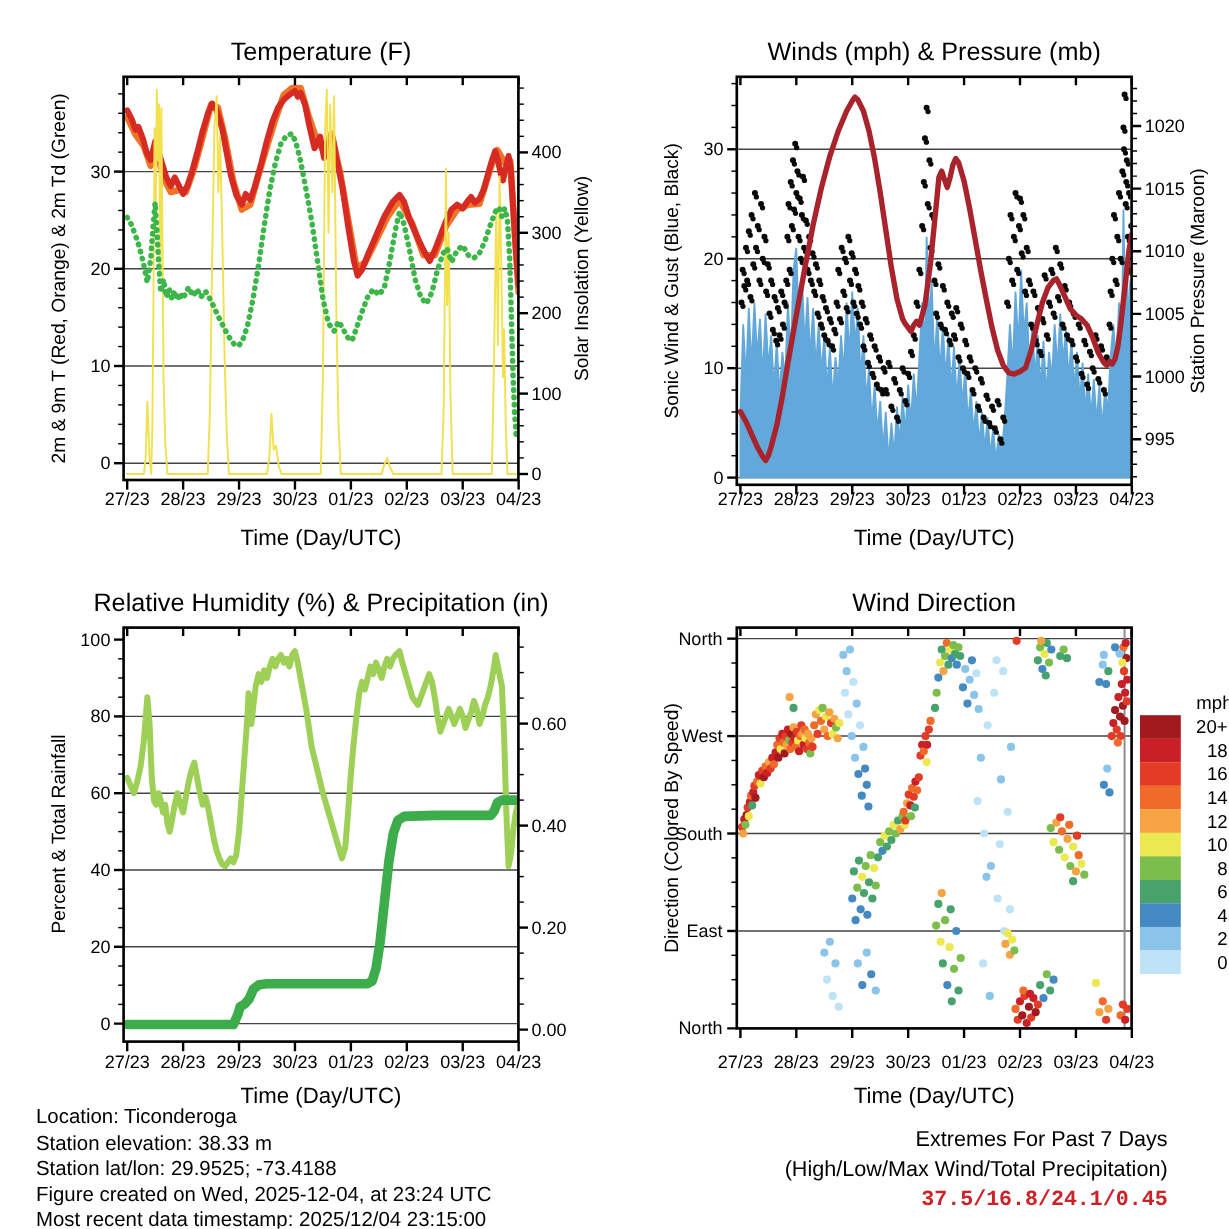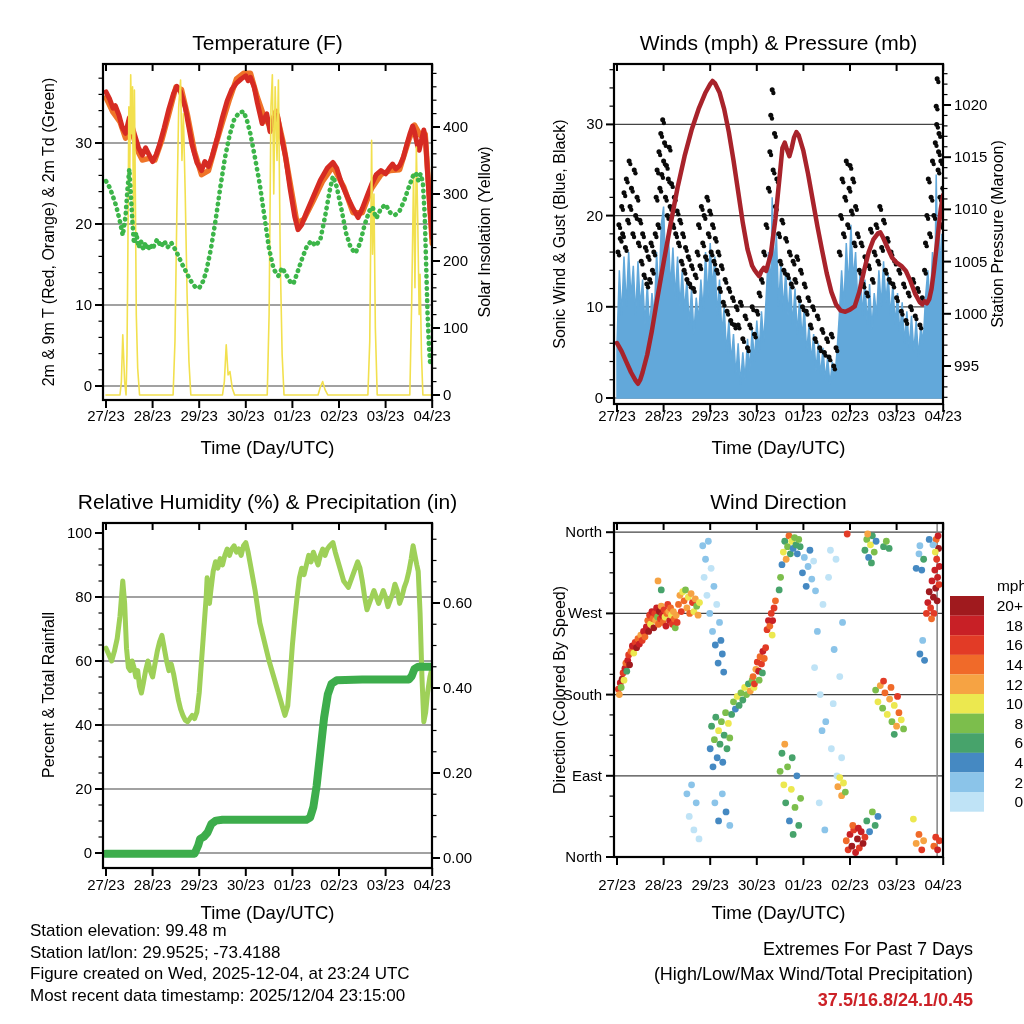--- a/index.html
+++ b/index.html
@@ -1,21 +1,21 @@
 <!DOCTYPE html>
 <html><head>
 <meta charset="utf-8">
 <style>
   html,body{margin:0;padding:0;background:#ffffff;}
   body{width:1024px;height:1024px;font-family:"Liberation Sans","DejaVu Sans",sans-serif;color:#000;}
   #stage{position:relative;width:1024px;height:1024px;overflow:hidden;background:#fff;}
   #chartsvg{position:absolute;left:0;top:0;}
   .info{position:absolute;left:30px;top:920px;font-size:17px;line-height:21.5px;white-space:nowrap;}
   .extremes{position:absolute;top:937px;right:51px;text-align:right;font-size:18px;line-height:25.3px;white-space:nowrap;}
-  .extremes .vals{color:#cc2127;font-weight:bold;}
+  .extremes .vals{color:#cc2127;font-weight:bold;font-family:Liberation Mono, monospace;}
   text{font-family:"Liberation Sans","DejaVu Sans",sans-serif;}
 </style>
 </head>
 <body>
 
 <div id="stage">
   <svg id="chartsvg" width="1024" height="1024" viewBox="0 0 1024 1024">
       <defs>
         <clipPath id="c1">
           <rect x="104" y="65" width="327" height="334"></rect>
@@ -1098,21 +1098,22 @@
           <text x="1023" y="768" font-size="15.5" text-anchor="end" fill="#000">4</text>
           <rect x="950" y="772.4" width="34" height="19.7" fill="#8bc4e9"></rect>
           <text x="1023" y="787.6" font-size="15.5" text-anchor="end" fill="#000">2</text>
           <rect x="950" y="792" width="34" height="19.7" fill="#bfe3f6"></rect>
           <text x="1023" y="807.2" font-size="15.5" text-anchor="end" fill="#000">0</text>
         </g>
       </g>
     </svg>
 
   <div class="info">
-    <div>Station elevation: 99.48 m</div>
+    <div>Location: Ticonderoga</div>
+    <div>Station elevation: 38.33 m</div>
     <div>Station lat/lon: 29.9525; -73.4188</div>
     <div>Figure created on Wed, 2025-12-04, at 23:24 UTC</div>
     <div>Most recent data timestamp: 2025/12/04 23:15:00</div>
   </div>
 
   <div class="extremes">
     <div>Extremes For Past 7 Days</div>
     <div>(High/Low/Max Wind/Total Precipitation)</div>
     <div class="vals">37.5/16.8/24.1/0.45</div>
   </div>

